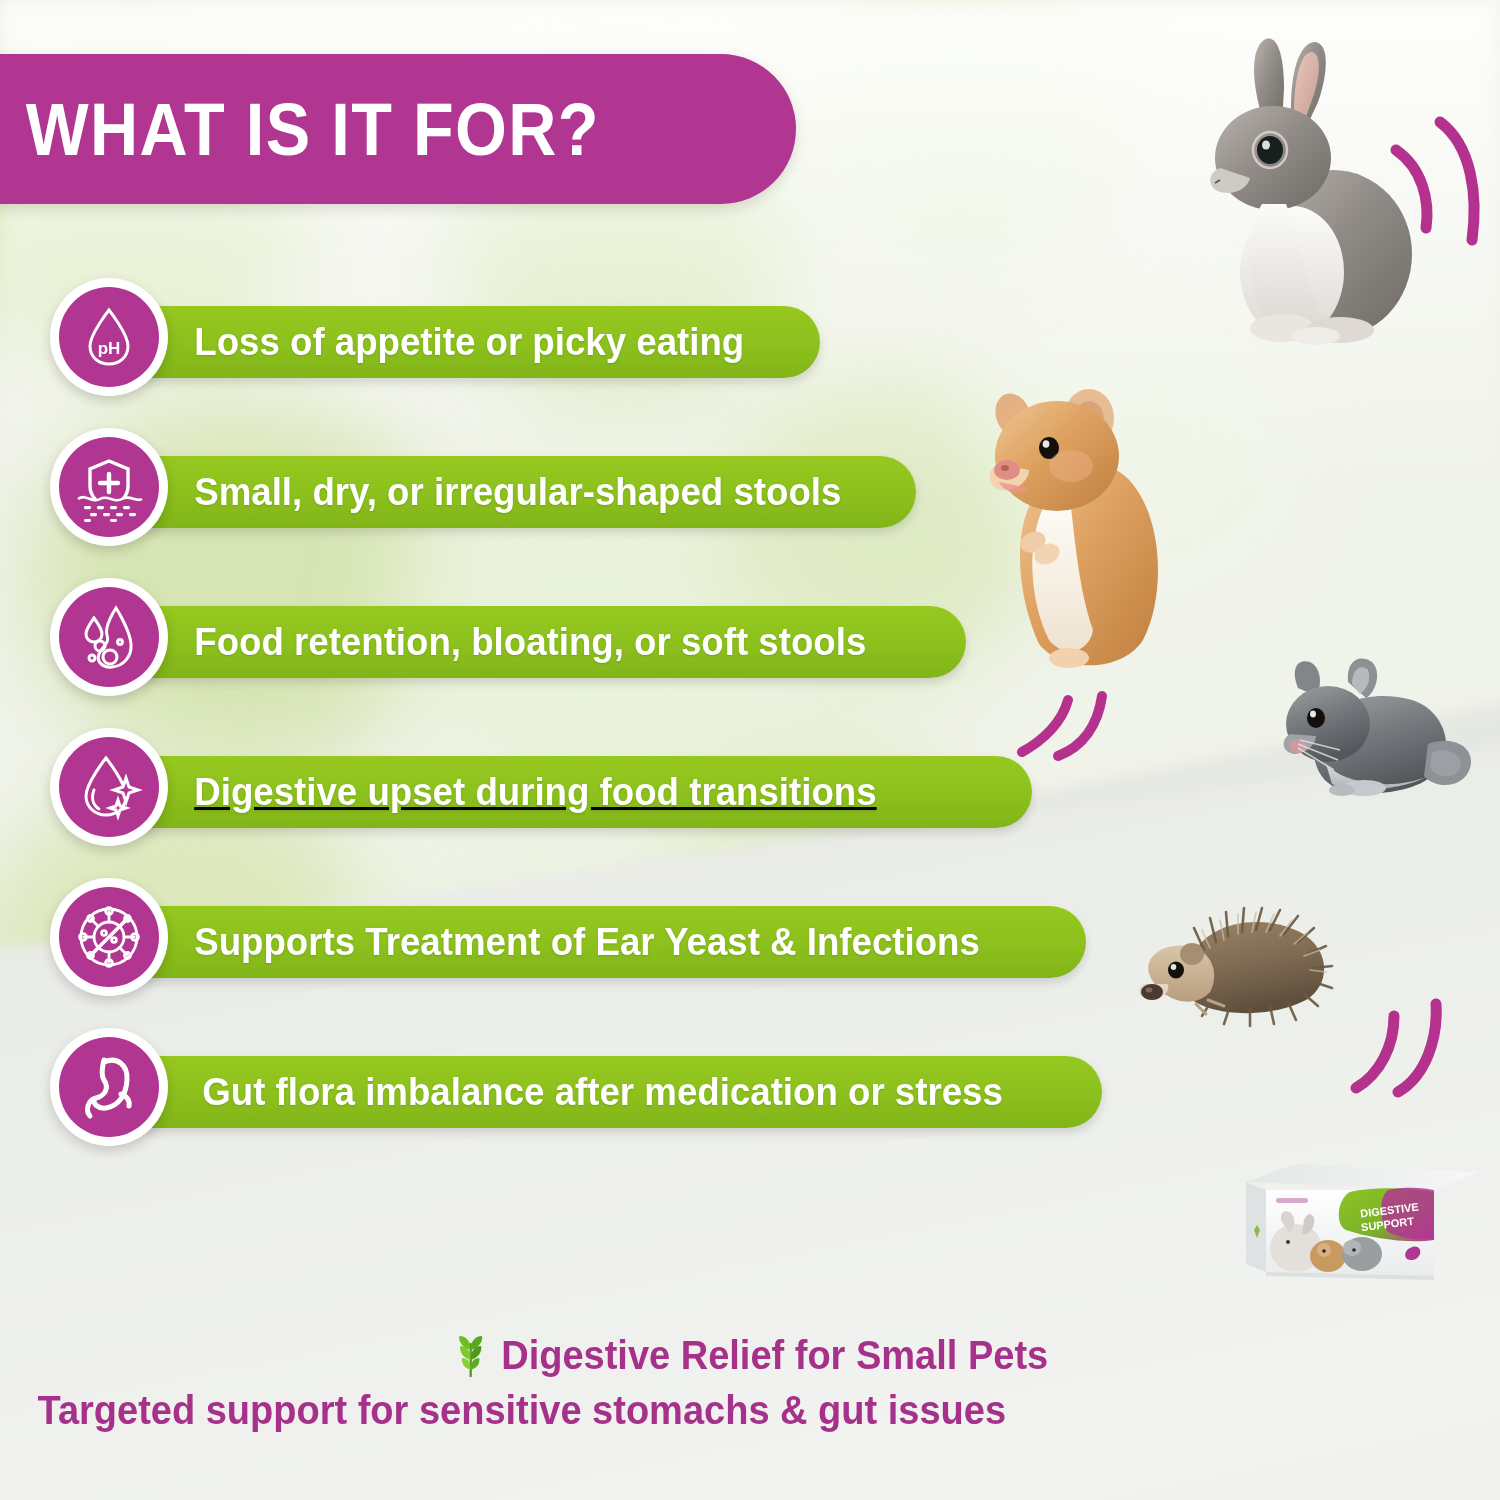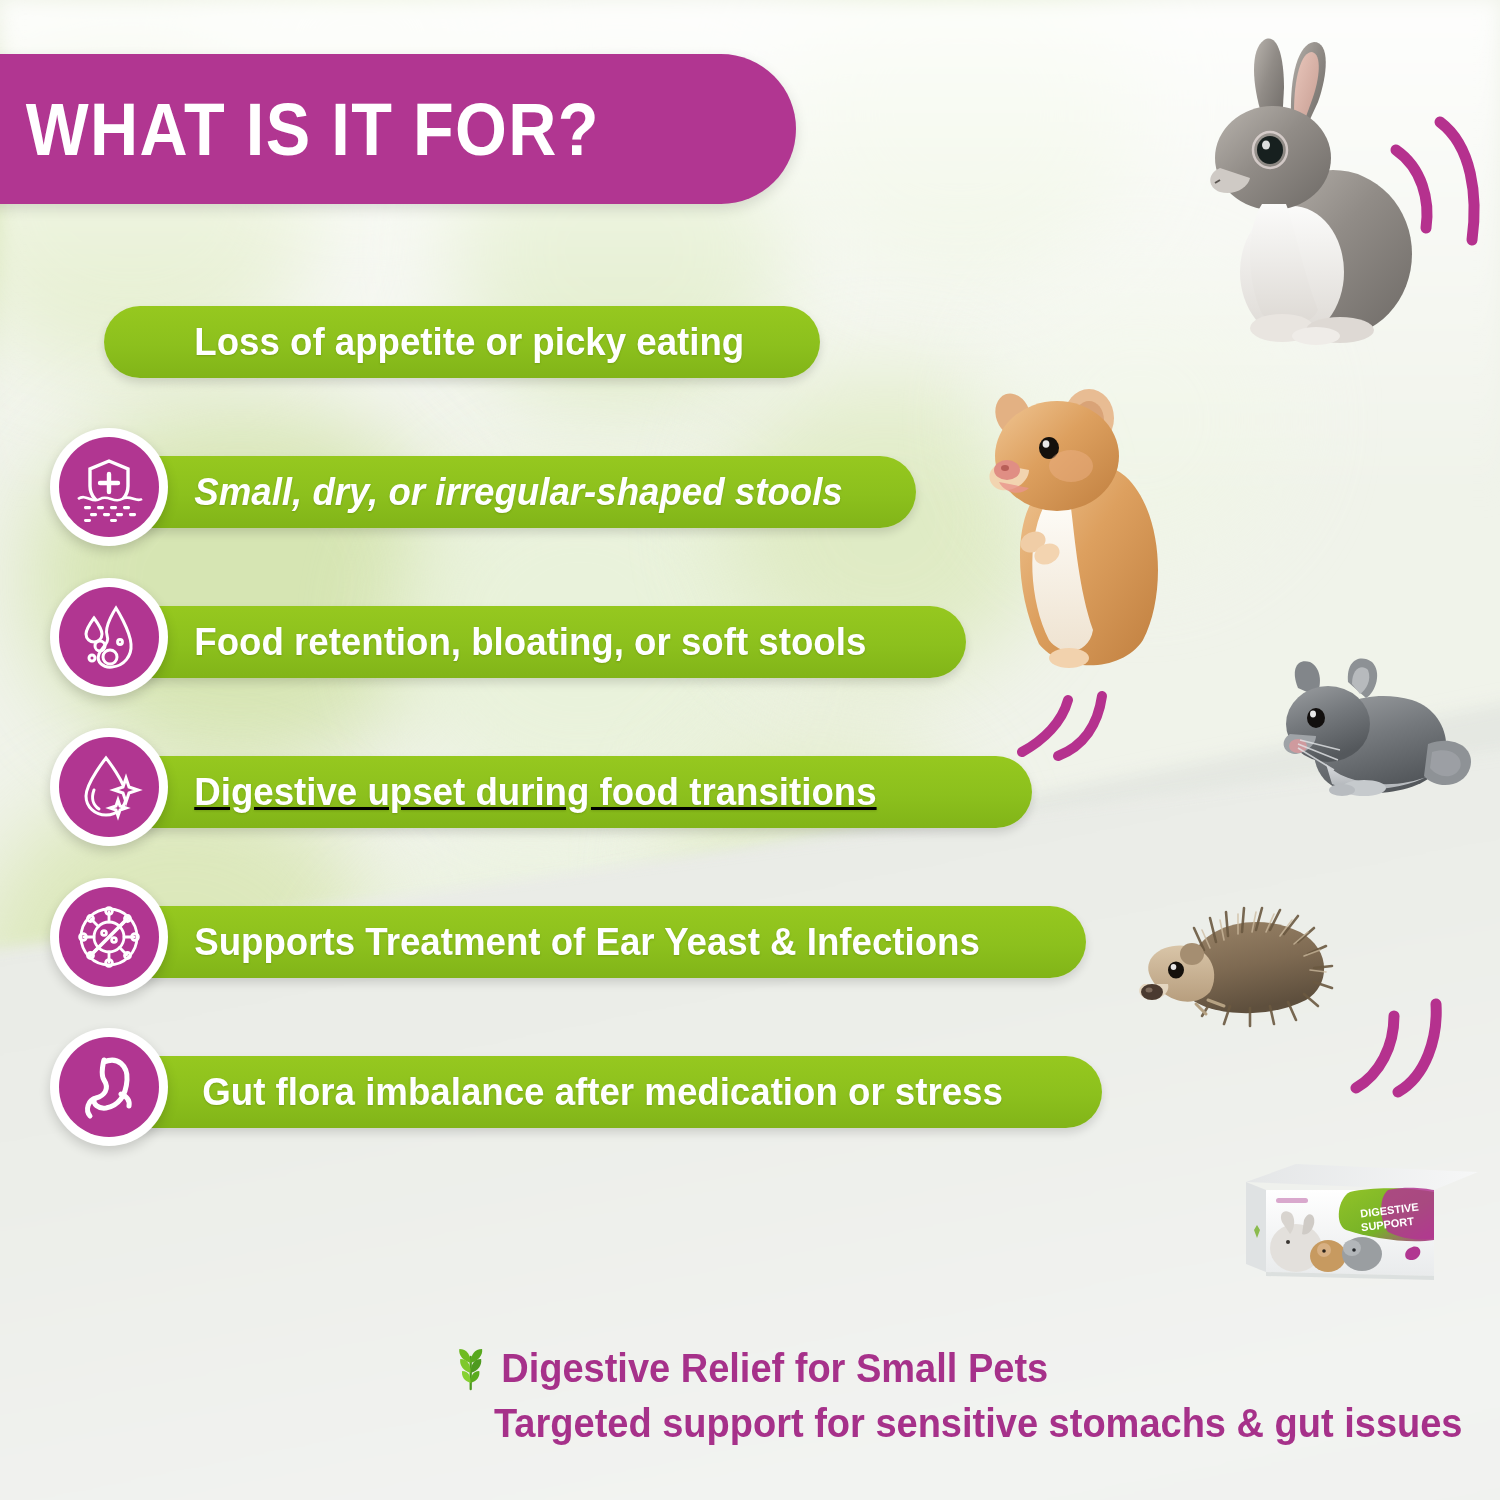--- a/index.html
+++ b/index.html
@@ -94,21 +94,21 @@
   #hamster { left:965px; top:382px; width:230px; height:300px; }
   
   #chinchilla { left:1272px; top:648px; width:215px; height:175px; }
   
   #hedgehog { left:1128px; top:898px; width:215px; height:135px; }
 
   
   #product-box { position:absolute; left:1238px; top:1152px; width:250px; height:145px; z-index:5; }
 
   
-  #footer { position:absolute; left:0; right:0; bottom:54px; z-index:6; text-align:right; }
+  #footer { position:absolute; left:0; right:0; bottom:67px; z-index:6; text-align:left; }
   #footer .line1 {
     color:#a6318a; font-size:40px; font-weight:700;
     display:flex; align-items:center; justify-content:center; gap:12px;
     transform:scaleX(.95);
   }
   #footer .line2 {
     color:#a6318a; font-size:40px; font-weight:700;
     margin-top:10px; transform:scaleX(.95);
   }
   .leaf-icon { width:40px; height:44px; display:block; }
@@ -321,24 +321,32 @@
 <div id="header-banner">
   <div class="title">WHAT IS IT FOR?</div>
 </div>
 
 <div id="features">
 
   <div class="feature-row">
     <div class="pill" style="width:716px;">
       <span class="pill-label">Loss of appetite or picky eating</span>
     </div>
+    <div class="icon-badge">
+      <div class="icon-inner">
+        <svg viewBox="0 0 70 70" fill="none" stroke="#fff" stroke-width="3">
+          <path d="M35 8 C35 8 16 32 16 44 C16 55 24.5 62 35 62 C45.5 62 54 55 54 44 C54 32 35 8 35 8 Z"></path>
+          <text x="35" y="52" font-family="Liberation Sans, sans-serif" font-size="17" font-weight="700" fill="#fff" stroke="none" text-anchor="middle">pH</text>
+        </svg>
+      </div>
+    </div>
   </div>
 
   <div class="feature-row">
-    <div class="pill" style="width:812px;font-style:italic;">
+    <div class="pill" style="width:812px;">
       <span class="pill-label">Small, dry, or irregular-shaped stools</span>
     </div>
     <div class="icon-badge">
       <div class="icon-inner">
         <svg viewBox="0 0 70 70">
           <path d="M35 9 L54 17 V34 C54 45 45 52 35 56 C25 52 16 45 16 34 V17 Z" fill="none" stroke="#fff" stroke-width="3.4"></path>
           <path d="M35 22 V40 M26 31 H44" stroke="#fff" stroke-width="4.4" stroke-linecap="round"></path>
           <path d="M4 47 C12 41 18 52 26 47 C34 42 40 52 48 47 C56 42 62 51 68 47 L68 70 L4 70 Z" fill="#b13691"></path>
           <path d="M4 47 C12 41 18 52 26 47 C34 42 40 52 48 47 C56 42 62 51 68 47" fill="none" stroke="#fff" stroke-width="2.6"></path>
           <g fill="#fff">

